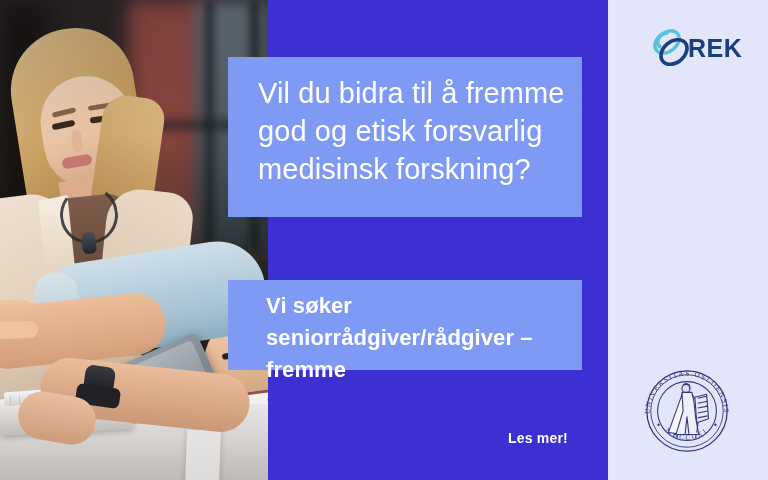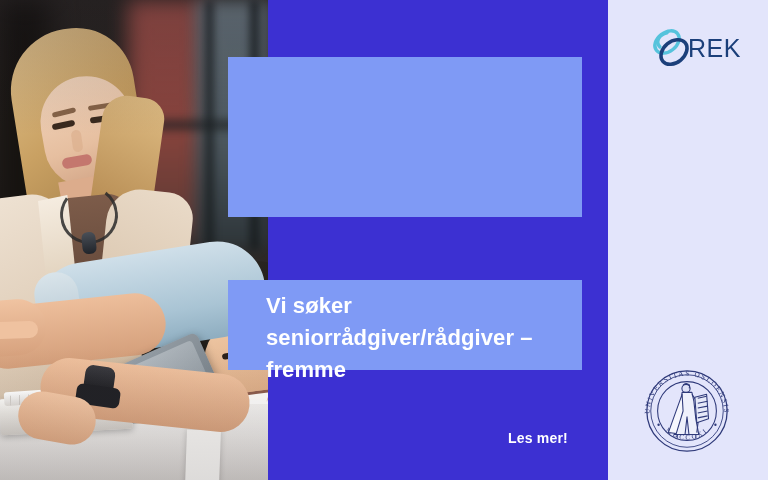--- a/index.html
+++ b/index.html
@@ -176,21 +176,21 @@
   }
   .cta{
     position:absolute;left:508px;top:430px;
     color:#ffffff;font-size:14px;font-weight:700;letter-spacing:.2px;
     cursor:pointer;
   }
 
   
   .rek{position:absolute;left:650px;top:26px;width:90px;height:46px;}
   .rek-text{position:absolute;left:38px;top:8px;color:#1b3f7a;
-    font-size:25px;font-weight:400;letter-spacing:.5px;}
+    font-size:25px;font-weight:700;letter-spacing:.5px;}
 
   
   .seal{position:absolute;left:638px;top:362px;width:98px;height:98px;}
 </style>
 </head>
 <body>
 
 <div class="banner">
 
   <div class="photo">
@@ -268,20 +268,21 @@
     <div class="p hand2"></div>
 
     <div class="p photo-grade"></div>
   </div>
 
   <div class="right-panel"></div>
 
   <div class="box box1"></div>
   <div class="box box2"></div>
 
+  <div class="headline">Vil du bidra til å fremme god og etisk forsvarlig medisinsk forskning?</div>
 
   <div class="subhead">Vi søker seniorrådgiver/rådgiver – fremme</div>
 
   <div class="cta">Les mer!</div>
 
   <div class="rek">
     <svg width="44" height="46" viewBox="0 0 44 46">
       <ellipse cx="17" cy="16" rx="13.5" ry="9.5" transform="rotate(-38 17 16)" fill="none" stroke="#56c3dc" stroke-width="3.4"></ellipse>
       <ellipse cx="24" cy="26" rx="14.5" ry="10.5" transform="rotate(-40 24 26)" fill="none" stroke="#1b3f7a" stroke-width="3.6"></ellipse>
       <path d="M10 21 A13.5 9.5 0 0 1 17 6.8" fill="none" stroke="#56c3dc" stroke-width="3.4" stroke-linecap="round"></path>

